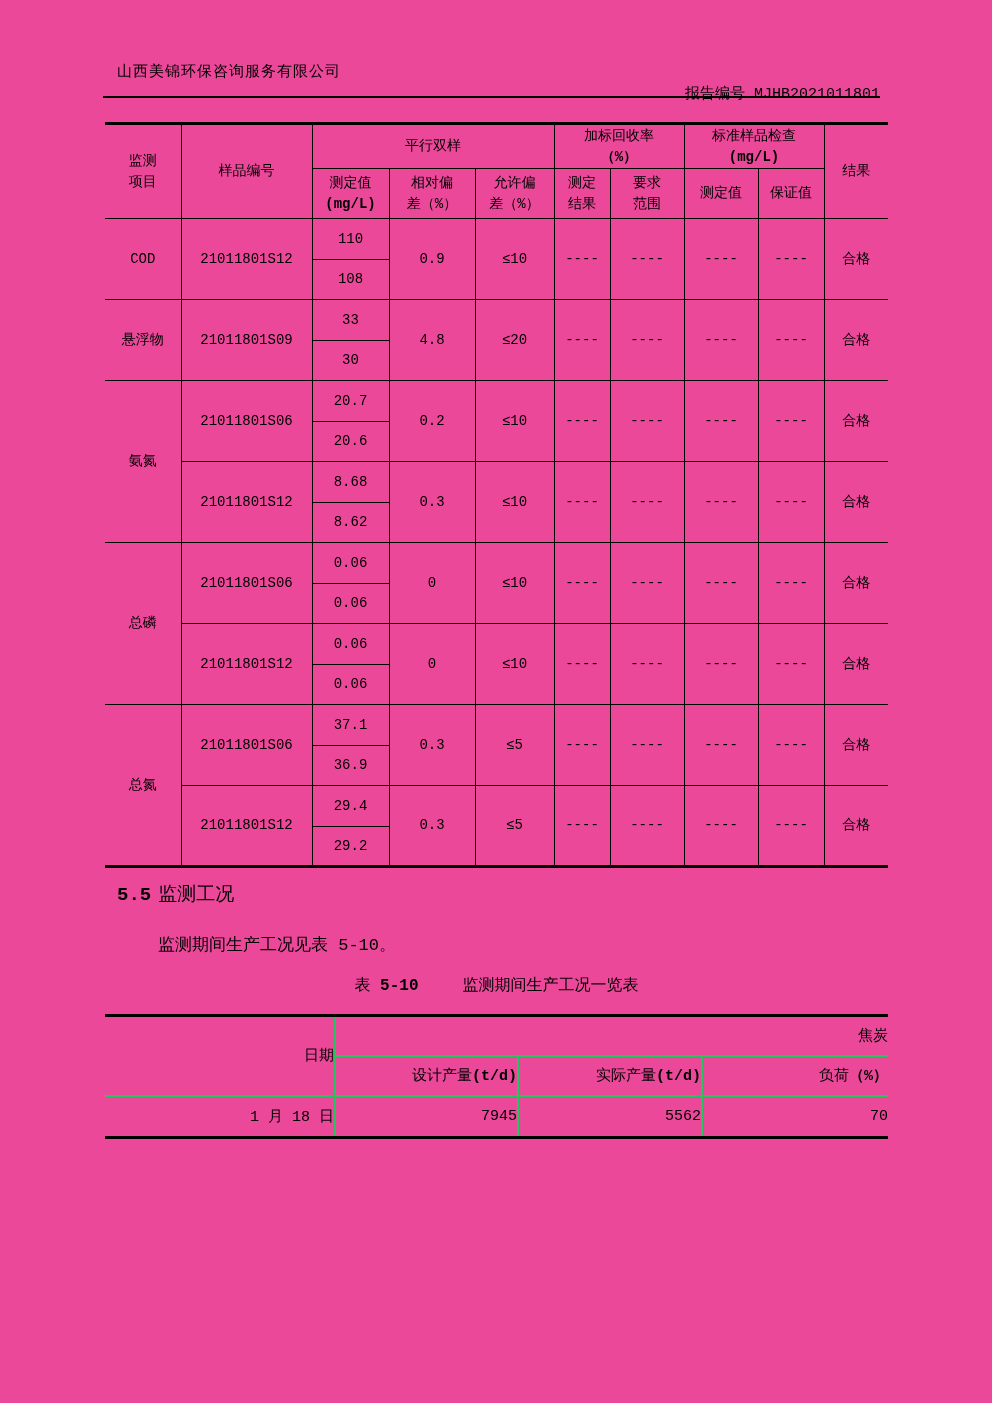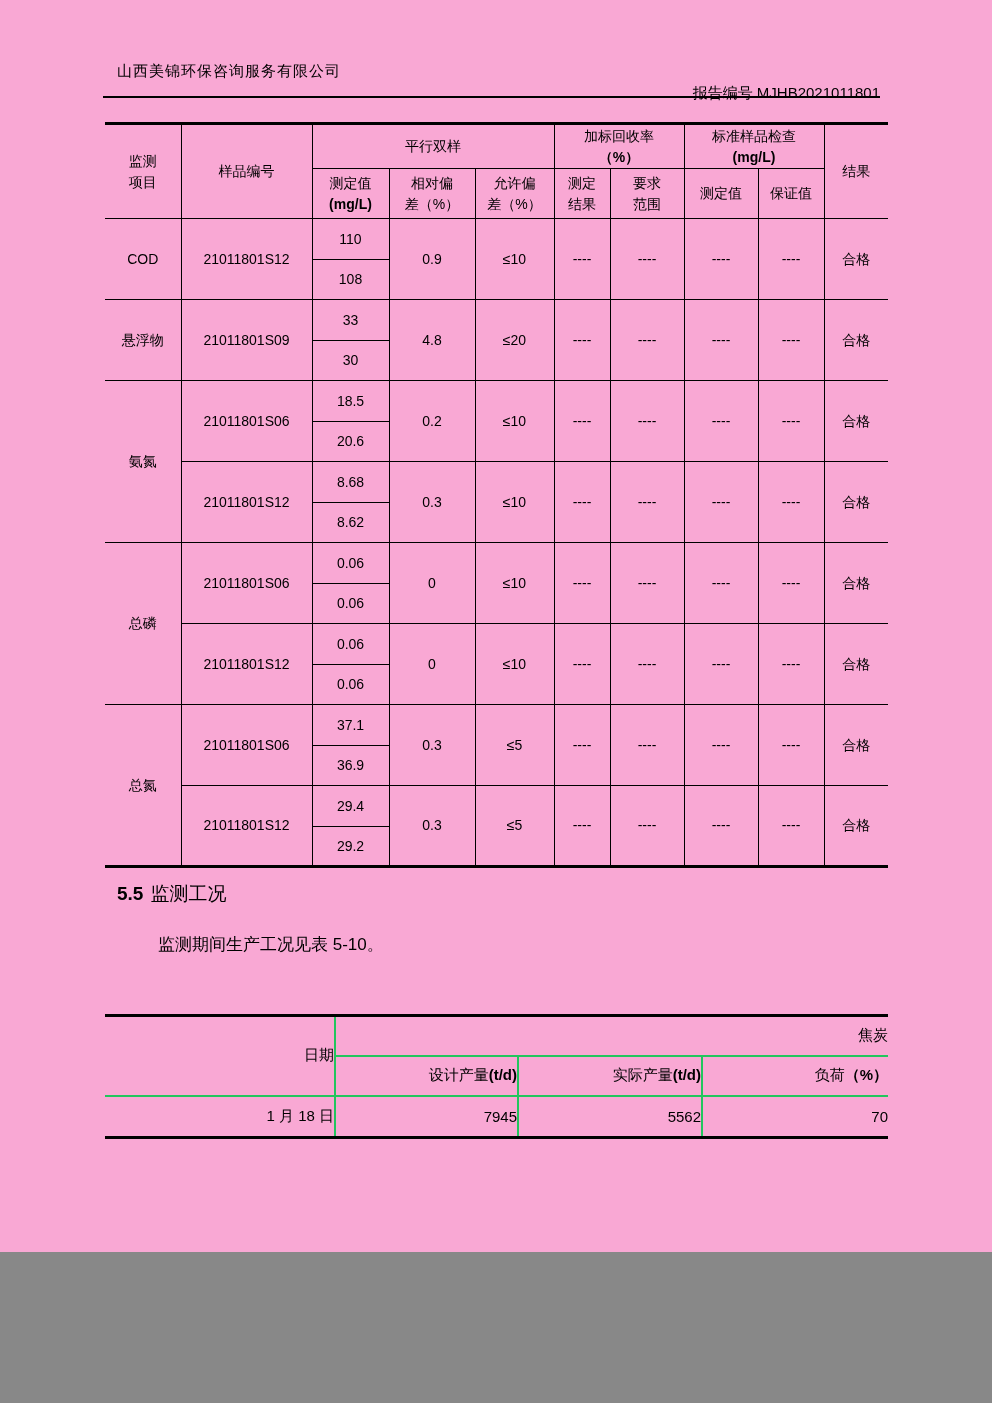--- a/index.html
+++ b/index.html
@@ -1,21 +1,21 @@
 <!DOCTYPE html>
 <html><head>
 <meta charset="utf-8">
 <style>
   html, body { margin: 0; padding: 0; background: #888; }
   .page {
     position: relative;
-    width: 992px; height: 1252px;
+    width: 992px; height: 1403px;
     margin: 0 auto;
-    background: #f9a8d4;
-    font-family: Liberation Sans, sans-serif;
+    background: #ec4899;
+    font-family: Liberation Mono, monospace;
     color: #000000;
     overflow: hidden;
   }
   
   .phdr-company { position: absolute; left: 117px; top: 62px; font-size: 15px; letter-spacing: 1px; }
   .phdr-report  { position: absolute; right: 112px; top: 62px; font-size: 15px; margin-top: 22px; }
   .phdr-rule    { position: absolute; left: 103px; top: 96px; width: 777px; height: 2px; background: #000; }
 
   
   table.qc {
@@ -155,21 +155,21 @@
       <td rowspan="2">----</td>
       <td rowspan="2">合格</td>
     </tr>
     <tr>
           <td>30</td>
         </tr>
 
     <tr>
       <td rowspan="4">氨氮</td>
       <td rowspan="2">21011801S06</td>
-      <td>18.5</td>
+      <td>20.7</td>
       <td rowspan="2">0.2</td>
       <td rowspan="2">≤10</td>
       <td rowspan="2">----</td>
       <td rowspan="2">----</td>
       <td rowspan="2">----</td>
       <td rowspan="2">----</td>
       <td rowspan="2">合格</td>
     </tr>
     <tr>
           <td>20.6</td>
@@ -253,20 +253,24 @@
         </tr>
   </tbody>
     </table>
 
   <div class="sec-heading">
     <span class="num">5.5</span><span>监测工况</span>
   </div>
 
   <div class="body-par">监测期间生产工况见表 5-10。</div>
 
+  <div class="tbl-caption">
+    <span>表</span>
+    <span class="b">5-10</span><span class="cap-gap"></span><span>监测期间生产工况一览表</span>
+  </div>
 
   <table class="prod">
     <colgroup>
       <col style="width:230px">
         <col style="width:183px">
         <col style="width:184px">
         <col style="width:186px">
     </colgroup>
     <tbody>
         <tr>

